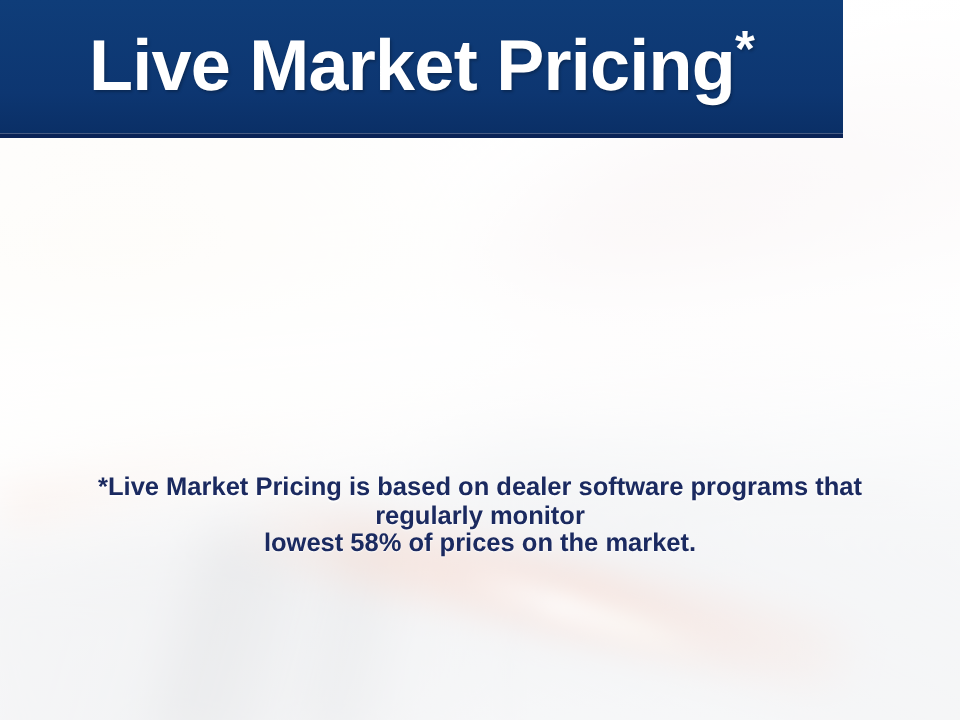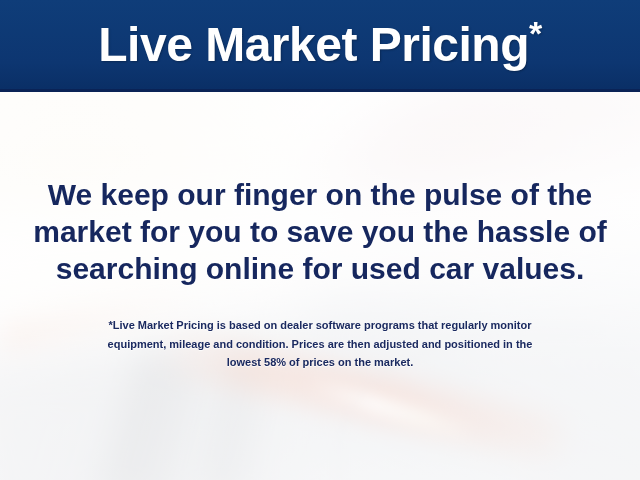--- a/index.html
+++ b/index.html
@@ -141,21 +141,21 @@
       rgba(255,255,255,.88) 28%,
       rgba(255,255,255,.80) 55%,
       rgba(255,255,255,.72) 78%,
       rgba(255,255,255,.74) 100%);
   }
 
   
   .header-banner {
     position: absolute;
     left: 0; top: 0;
-    width: 640px;
+    width: 562px;
     height: 92px;
     background: #0e3c78;
     background: linear-gradient(180deg, #0f3d79 0%, #0d3671 70%, #0a2f66 100%);
     border-bottom: 3px solid #0a2356;
     display: flex;
     align-items: center;
     justify-content: center;
     box-sizing: border-box;
   }
   .header-title {
@@ -189,21 +189,21 @@
   .headline .line { display: block; }
 
   
   .disclaimer {
     position: absolute;
     left: 28px;
     top: 316px;
     width: 584px;
     text-align: center;
     color: #1b2a60;
-    font-size: 11px;
+    font-size: 17px;
     font-weight: bold;
     line-height: 18.5px;
     text-shadow: 0 1px 1px rgba(255,255,255,.9);
   }
   .disclaimer .line { display: block; }
 </style>
 </head>
 <body>
 
 <div class="slide">
@@ -222,25 +222,19 @@
     <div class="blob chrome-streak"></div>
     <div class="blob glass-curve"></div>
     <div class="blob blob-sweep"></div>
     <div class="bg-wash"></div>
   </div>
 
   <div class="header-banner">
     <div class="header-title"><span>Live Market Pricing</span><span class="asterisk">*</span></div>
   </div>
 
-  <div class="headline">
-    <span class="line">We keep our finger on the pulse of the</span>
-    <span class="line">market for you to save you the hassle of</span>
-    <span class="line">searching online for used car values.</span>
-  </div>
 
   <div class="disclaimer">
     <span class="line">*Live Market Pricing is based on dealer software programs that regularly monitor</span>
-    <span class="line">equipment, mileage and condition. Prices are then adjusted and positioned in the</span>
     <span class="line">lowest 58% of prices on the market.</span>
   </div>
 
 </div>
 
 </body></html>

